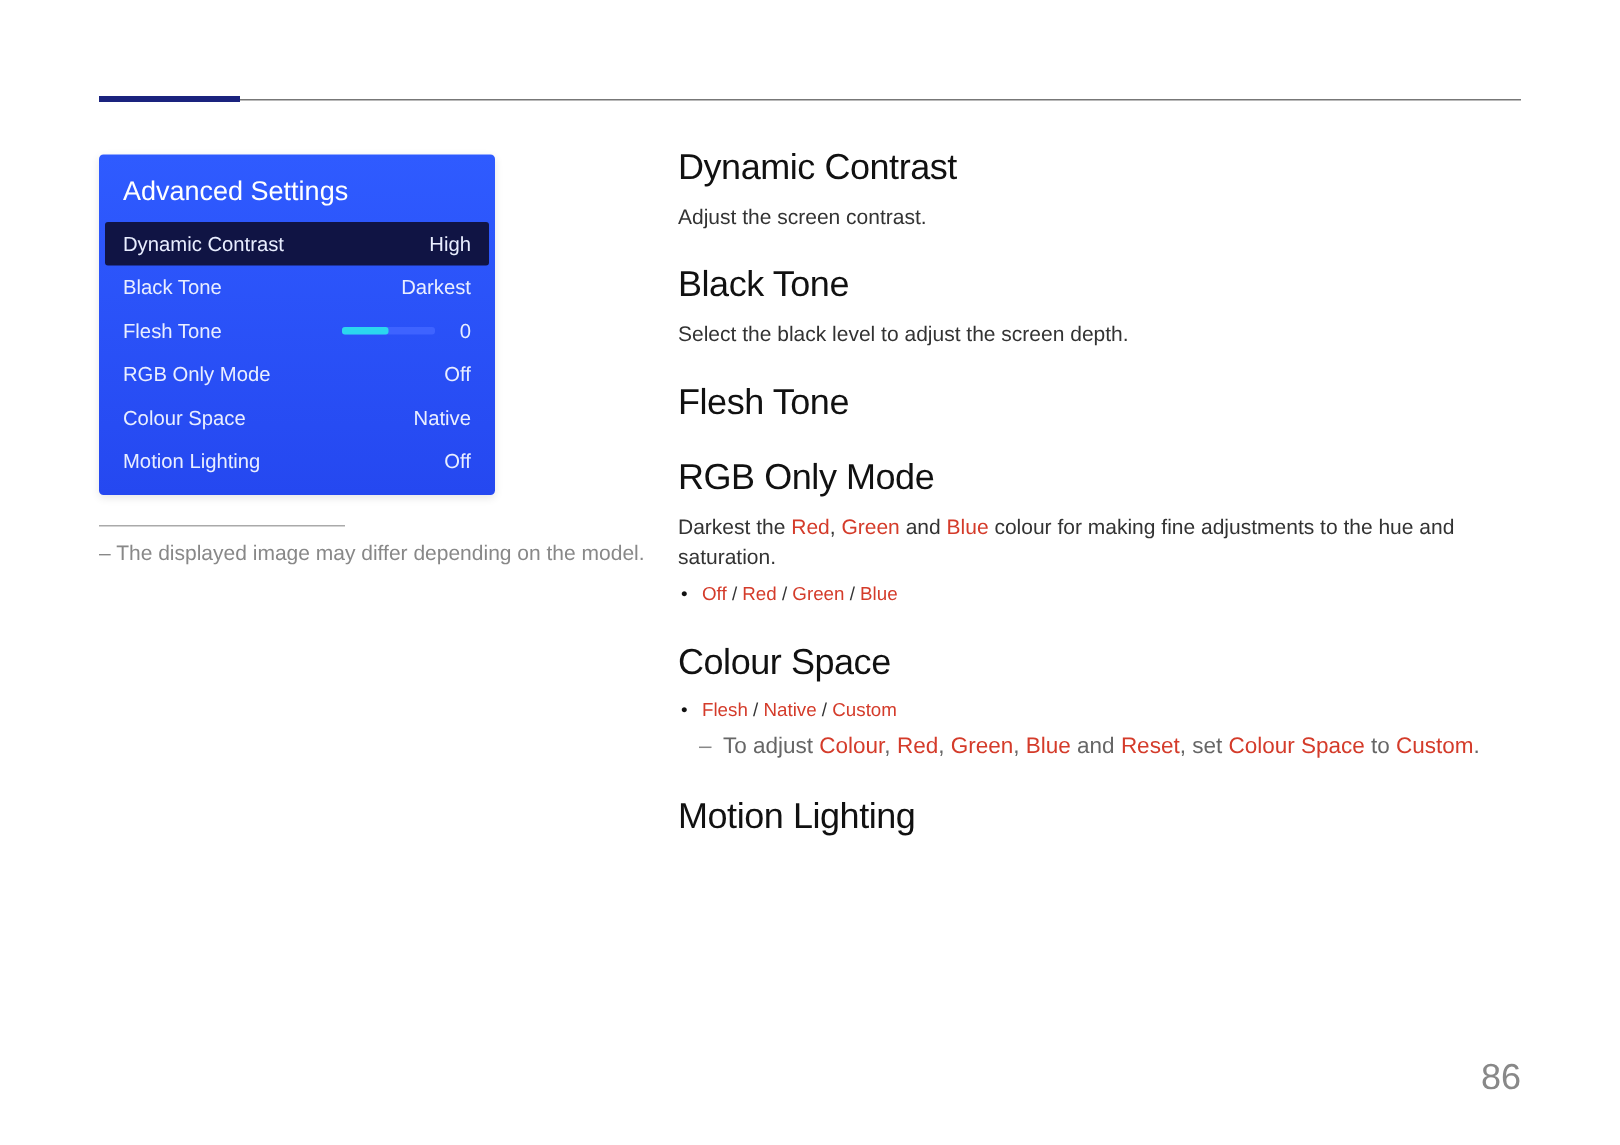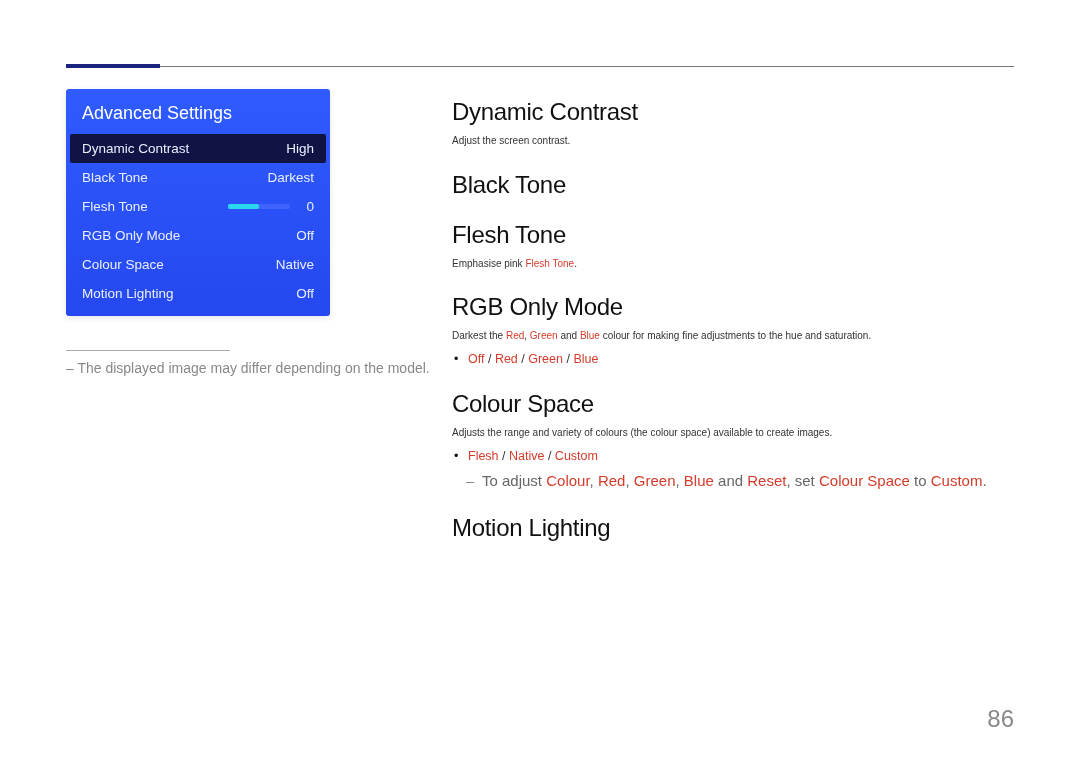--- a/index.html
+++ b/index.html
@@ -2,40 +2,40 @@
 <html><head>
 <meta charset="utf-8">
 <style>
   * { box-sizing: border-box; margin: 0; padding: 0; }
   html, body { width: 1080px; height: 763px; background: #fff; font-family: Arial, Helvetica, sans-serif; color: #222; }
   .page { position: relative; width: 1080px; height: 763px; }
   .header-line { position: absolute; top: 66px; left: 66px; width: 948px; height: 1px; background: #777; }
   .header-accent { position: absolute; top: 64px; left: 66px; width: 94px; height: 4px; background: #1a237e; }
 
   .osd-panel {
-    position: absolute; left: 66px; top: 89px; width: 264px;
+    position: absolute; left: 66px; top: 103px; width: 264px;
     background: linear-gradient(180deg,#2f5bff 0%, #2548f0 100%);
     border-radius: 3px; padding-bottom: 8px; box-shadow: 0 2px 6px rgba(0,0,0,.1);
   }
   .osd-title { color: #fff; font-size: 18px; padding: 14px 16px 10px 16px; font-weight: 400; }
   .osd-row { display: flex; align-items: center; justify-content: space-between; padding: 7px 16px; color: #e9eeff; font-size: 13.5px; }
   .osd-row.selected { background: #101444; border-radius: 2px; margin: 0 4px; padding: 7px 12px; }
   .osd-label { }
   .osd-value { min-width: 48px; text-align: right; }
   .slider-wrap { display: flex; align-items: center; gap: 10px; }
   .slider { width: 62px; height: 5px; background: #3e63ff; border-radius: 2px; position: relative; overflow: visible; }
   .slider-fill { position:absolute; left:0; top:0; height:5px; background:#2bd7ef; border-radius:2px; width:50%; }
 
   .footnote-sep { position: absolute; left: 66px; top: 350px; width: 164px; height: 1px; background: #aaa; }
   .footnote { position: absolute; left: 66px; top: 360px; font-size: 14px; color: #888; }
 
   .content { position: absolute; left: 452px; top: 98px; width: 554px; }
   .section { margin-bottom: 22px; }
   .section h2 { font-size: 24px; font-weight: 400; color: #111; margin-bottom: 8px; letter-spacing: -0.3px; }
-  .desc { font-size: 10px; color: #333; margin-bottom: 6px; line-height: 1.45; }
+  .desc { font-size: 14px; color: #333; margin-bottom: 6px; line-height: 1.45; }
   ul.opts { list-style: none; padding-left: 16px; }
   ul.opts li::before { content: "•"; position: absolute; margin-left: -14px; color: #111; }
   ul.opts li { font-size: 12.5px; color: #333; position: relative; line-height: 1.5; }
   .sub { padding-left: 30px; font-size: 15px; color: #666; line-height:1.5; position: relative; margin-top:4px;}
   .sub::before { content: "‒"; position: absolute; left: 14px; color: #888; }
   .red { color: #d43b2a; }
   .sep { color: #333; }
 
   .page-num { position: absolute; right: 66px; bottom: 30px; font-size: 24px; color: #888; font-weight: 300; }
 </style>
@@ -86,44 +86,41 @@
 
   <div class="content">
 
     <div class="section">
       <h2>Dynamic Contrast</h2>
       <p class="desc">Adjust the screen contrast.</p>
     </div>
 
     <div class="section">
       <h2>Black Tone</h2>
+      <p class="desc">Select the black level to adjust the screen depth.</p>
     </div>
 
     <div class="section">
       <h2>Flesh Tone</h2>
-      <p class="desc">
-        <span>Emphasise pink </span><span class="red">Flesh Tone</span><span>.</span>
-      </p>
     </div>
 
     <div class="section">
       <h2>RGB Only Mode</h2>
       <p class="desc">
         <span>Darkest the </span><span class="red">Red</span><span>, </span><span class="red">Green</span><span> and </span><span class="red">Blue</span><span> colour for making fine adjustments to the hue and saturation.</span>
       </p>
       <ul class="opts">
           <li>
         <span class="red">Off</span><span class="sep"> / </span><span class="red">Red</span><span class="sep"> / </span><span class="red">Green</span><span class="sep"> / </span><span class="red">Blue</span>
       </li>
         </ul>
     </div>
 
     <div class="section">
       <h2>Colour Space</h2>
-      <p class="desc">Adjusts the range and variety of colours (the colour space) available to create images.</p>
       <ul class="opts">
           <li>
         <span class="red">Flesh</span><span class="sep"> / </span><span class="red">Native</span><span class="sep"> / </span><span class="red">Custom</span>
       </li>
         </ul>
       <div class="sub">
         <span>To adjust </span><span class="red">Colour</span><span>, </span><span class="red">Red</span><span>, </span><span class="red">Green</span><span>, </span><span class="red">Blue</span><span> and </span><span class="red">Reset</span><span>, set </span><span class="red">Colour Space</span><span> to </span><span class="red">Custom</span><span>.</span>
       </div>
     </div>
 

